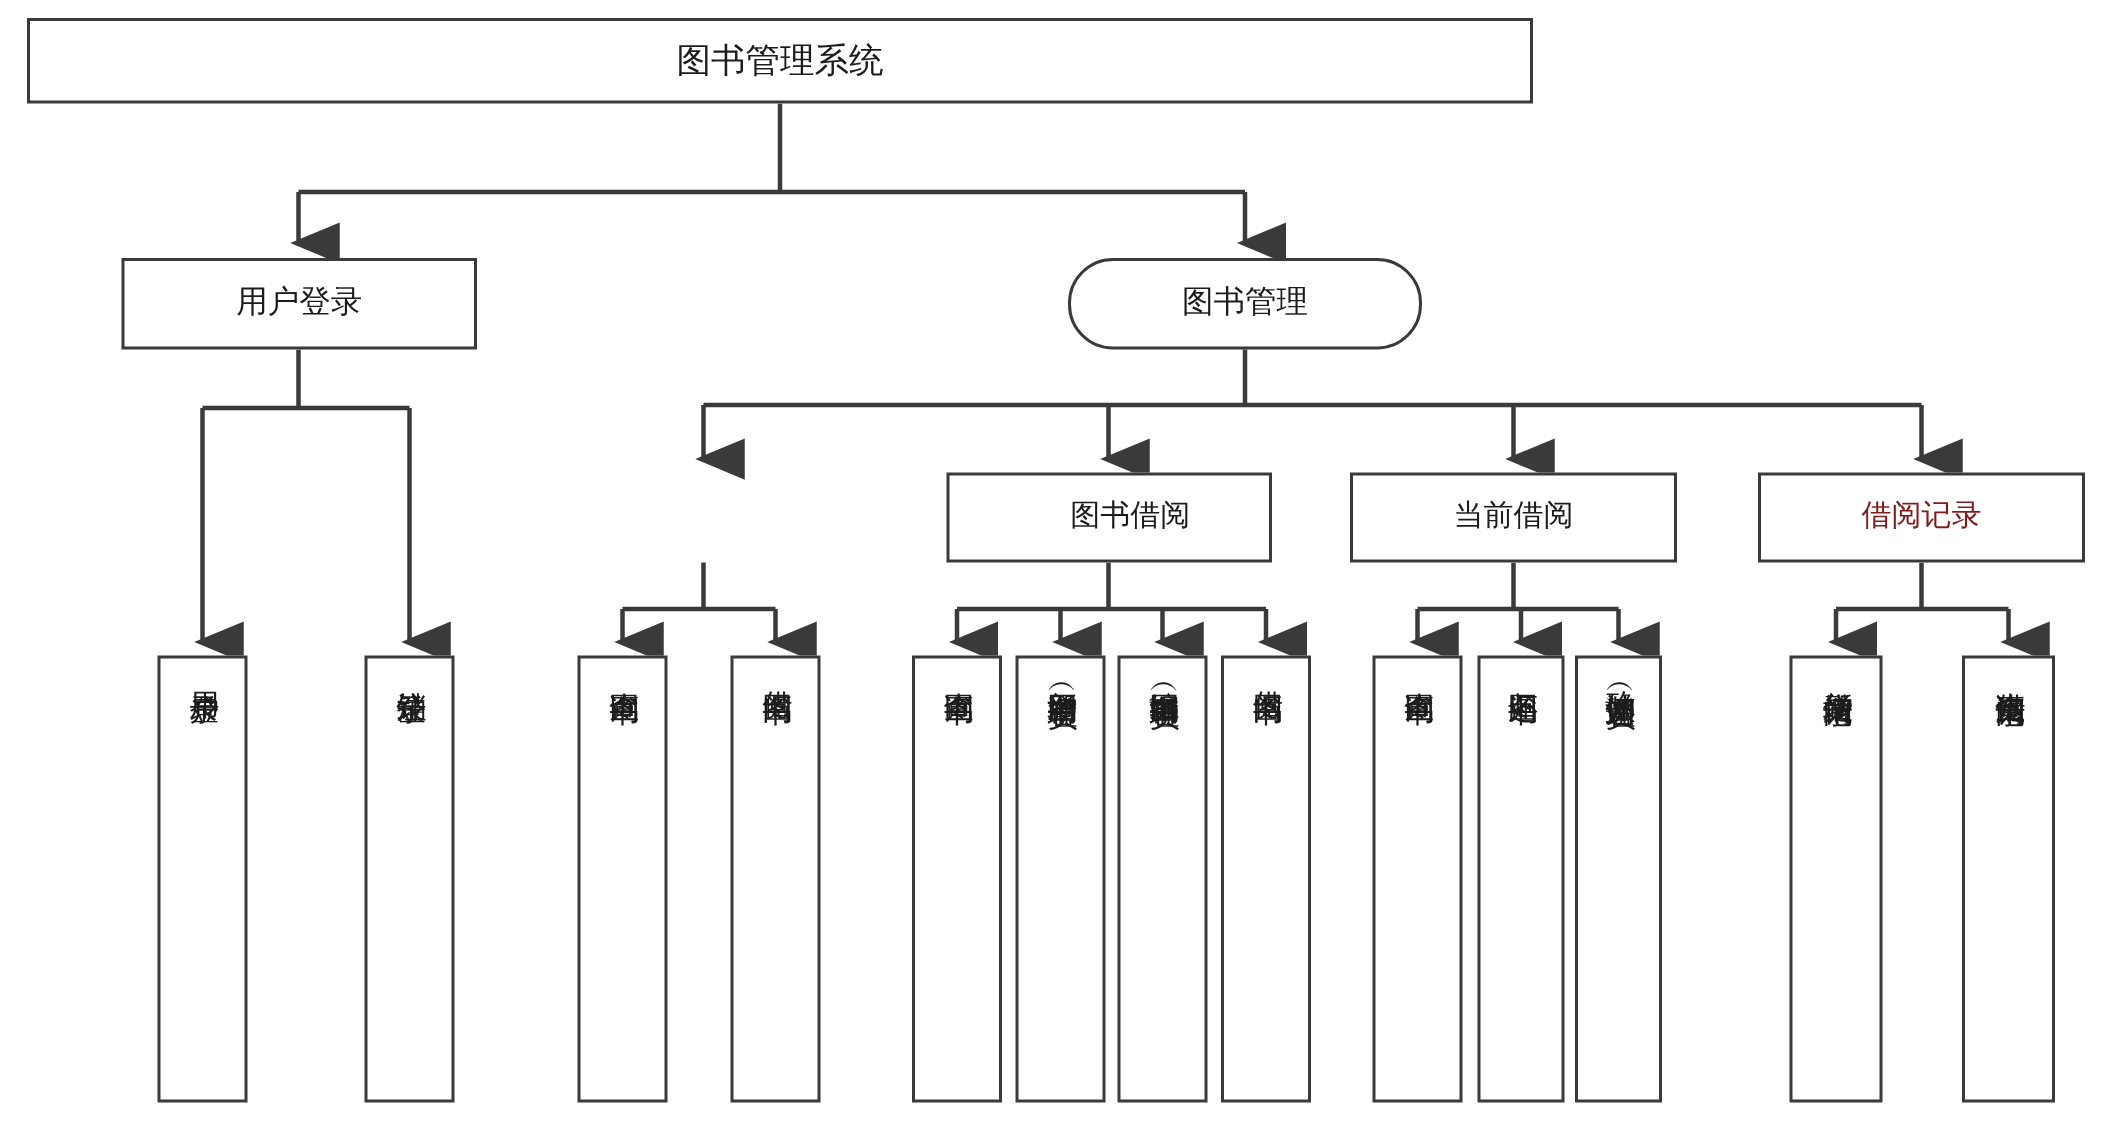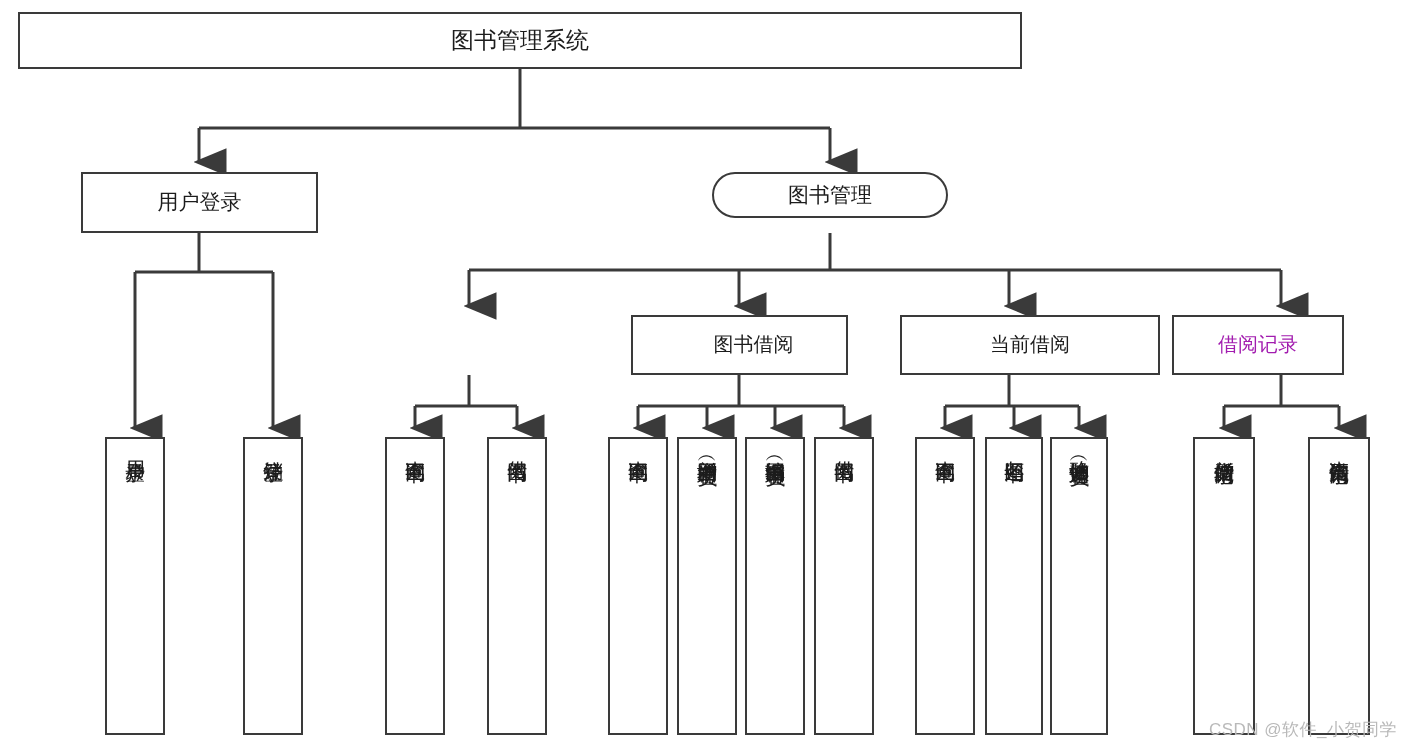--- a/index.html
+++ b/index.html
@@ -128,31 +128,31 @@
     </g>
   </svg>
 
   <div class="node root" style="left: 18px; top: 12px; width: 1004px; height: 57px; border-color: rgb(58, 58, 58); color: rgb(28, 28, 28);">
     <span class="hlabel">图书管理系统</span>
   </div>
 
   <div class="node level1" style="left: 81px; top: 172px; width: 237px; height: 61px; border-color: rgb(58, 58, 58); color: rgb(28, 28, 28);">
     <span class="hlabel">用户登录</span>
   </div>
-  <div class="node level1" style="left: 712px; top: 172px; width: 236px; height: 46px; border-color: rgb(58, 58, 58); color: rgb(28, 28, 28); border-radius: 30px;">
+  <div class="node level1" style="left: 712px; top: 172px; width: 236px; height: 61px; border-color: rgb(58, 58, 58); color: rgb(28, 28, 28); border-radius: 30px;">
     <span class="hlabel">图书管理</span>
   </div>
 
   <div class="node level2" style="left: 631px; top: 315px; width: 217px; height: 60px; border-color: rgb(58, 58, 58); color: rgb(28, 28, 28); padding-left: 28px;">
     <span class="hlabel">图书借阅</span>
   </div>
-  <div class="node level2" style="left: 900px; top: 315px; width: 260px; height: 60px; border-color: rgb(58, 58, 58); color: rgb(28, 28, 28);">
+  <div class="node level2" style="left: 900px; top: 315px; width: 218px; height: 60px; border-color: rgb(58, 58, 58); color: rgb(28, 28, 28);">
     <span class="hlabel">当前借阅</span>
   </div>
-  <div class="node level2" style="left: 1172px; top: 315px; width: 172px; height: 60px; border-color: rgb(58, 58, 58); color: #a21caf;">
+  <div class="node level2" style="left: 1172px; top: 315px; width: 218px; height: 60px; border-color: rgb(58, 58, 58); color: #7f1d1d;">
     <span class="hlabel">借阅记录</span>
   </div>
 
   <div class="node leaf" style="left: 105px; top: 437px; width: 60px; height: 298px; border-color: rgb(58, 58, 58); color: rgb(28, 28, 28);">
     <span class="vlabel">用户登录</span>
   </div>
   <div class="node leaf" style="left: 243px; top: 437px; width: 60px; height: 298px; border-color: rgb(58, 58, 58); color: rgb(28, 28, 28);">
     <span class="vlabel">注销登录</span>
   </div>
   <div class="node leaf" style="left: 385px; top: 437px; width: 60px; height: 298px; border-color: rgb(58, 58, 58); color: rgb(28, 28, 28);">
@@ -182,15 +182,14 @@
   <div class="node leaf" style="left: 1050px; top: 437px; width: 58px; height: 298px; border-color: rgb(58, 58, 58); color: rgb(28, 28, 28);">
     <span class="vlabel">确认归还（管理员）</span>
   </div>
   <div class="node leaf" style="left: 1193px; top: 437px; width: 62px; height: 298px; border-color: rgb(58, 58, 58); color: rgb(28, 28, 28);">
     <span class="vlabel">新增借阅记录</span>
   </div>
   <div class="node leaf" style="left: 1308px; top: 437px; width: 62px; height: 298px; border-color: rgb(58, 58, 58); color: rgb(28, 28, 28);">
     <span class="vlabel">查询借阅记录</span>
   </div>
 
-  <div id="watermark" style="color: rgb(185, 185, 185);">CSDN @软件_小贺同学</div>
 
 </div>
 
 </body></html>

